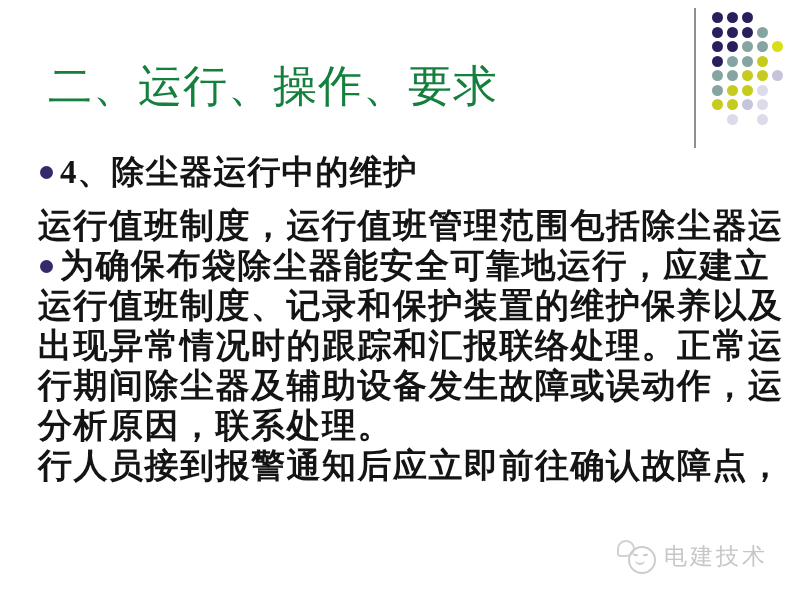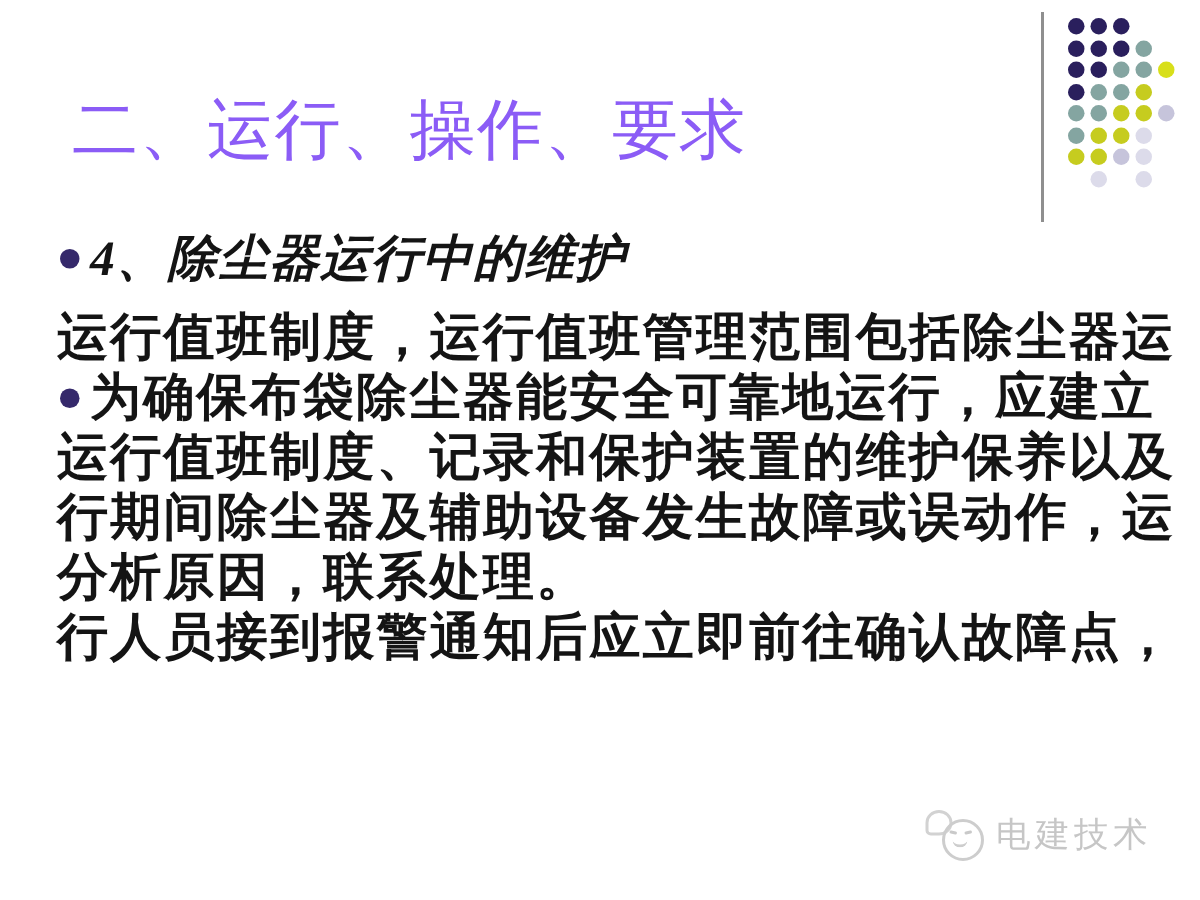--- a/index.html
+++ b/index.html
@@ -5,34 +5,34 @@
   html,body{margin:0;padding:0;}
   body{
     width:800px;height:600px;position:relative;overflow:hidden;
     background:#ffffff;
     font-family:"Liberation Serif","DejaVu Serif",serif;
   }
   
   .slide-title{
     position:absolute;left:48px;top:62px;
     font-size:44px;line-height:1.15;font-weight:500;
-    color:#8b5cf6;letter-spacing:1px;white-space:nowrap;
+    color:#15803d;letter-spacing:1px;white-space:nowrap;
   }
   
   .bullet-row{
     position:absolute;left:40px;top:152px;height:40px;
     display:flex;align-items:center;
   }
   .bullet-dot{
     width:13px;height:13px;border-radius:50%;
     background:#35296b;flex:0 0 auto;margin-right:7px;
   }
   .bullet-heading-text{
     font-size:33px;font-weight:bold;color:#141414;
-    letter-spacing:1px;white-space:nowrap;font-style:italic;
+    letter-spacing:1px;white-space:nowrap;
   }
   
   .paragraph{
     position:absolute;left:38px;top:206px;
     font-size:34px;font-weight:bold;color:#141414;
     letter-spacing:1.5px;
   }
   .para-line{height:40px;line-height:40px;white-space:nowrap;}
   .para-line .inline-dot{
     display:inline-block;width:13px;height:13px;border-radius:50%;
@@ -113,20 +113,21 @@
 
 <div class="bullet-row">
   <span class="bullet-dot"></span>
   <span class="bullet-heading-text">4、除尘器运行中的维护</span>
 </div>
 
 <div class="paragraph">
   <div class="para-line">运行值班制度，运行值班管理范围包括除尘器运</div>
   <div class="para-line"><span class="inline-dot"></span><span>为确保布袋除尘器能安全可靠地运行，应建立</span></div>
   <div class="para-line">运行值班制度、记录和保护装置的维护保养以及</div>
+  <div class="para-line">出现异常情况时的跟踪和汇报联络处理。正常运</div>
   <div class="para-line">行期间除尘器及辅助设备发生故障或误动作，运</div>
   <div class="para-line">分析原因，联系处理。</div>
   <div class="para-line">行人员接到报警通知后应立即前往确认故障点，</div>
 </div>
 
 <div class="watermark">
   <span class="wm-logo">
     <span class="wm-small-circle"></span>
     <span class="wm-big-circle"></span>
     <span class="wm-eye left"></span>

